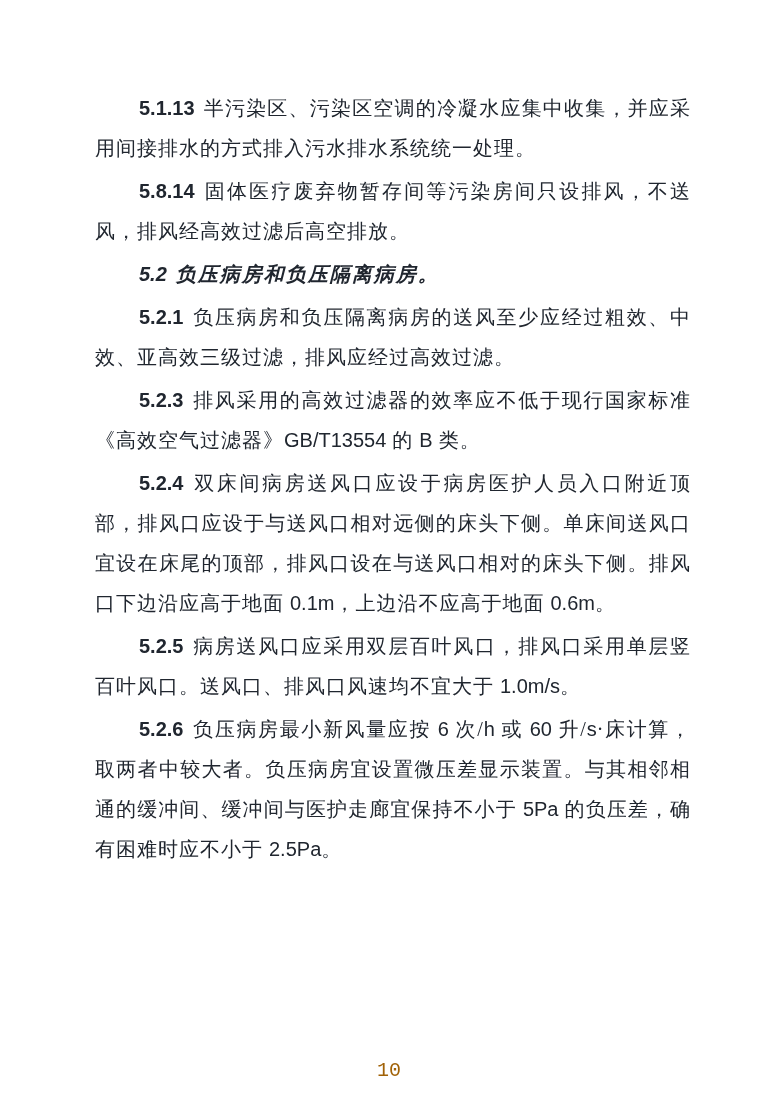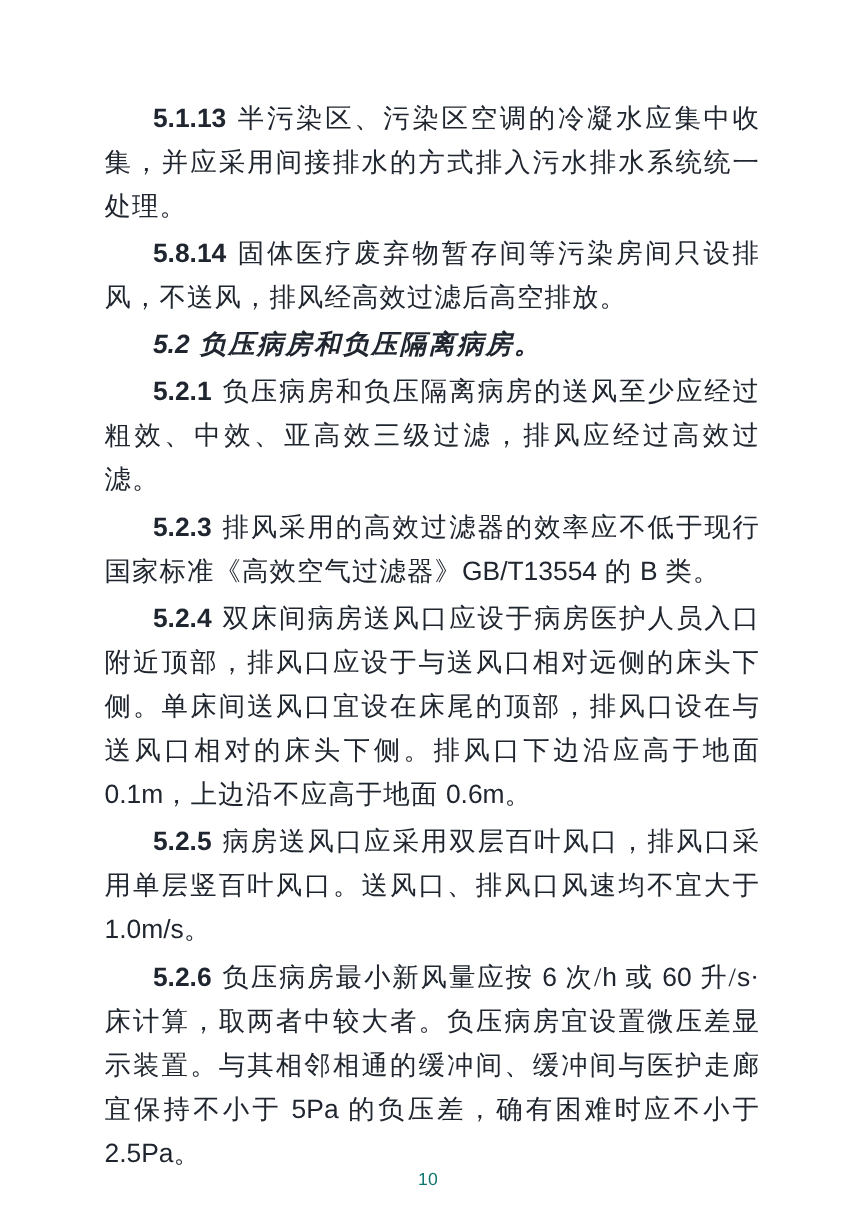--- a/index.html
+++ b/index.html
@@ -17,21 +17,21 @@
     color: #20262f;
   }
   .content {
     position: absolute;
     top: 88px;
     left: 95px;
     width: 596px;
   }
   .para {
     margin: 0 0 3px 0;
-    font-size: 24px;
+    font-size: 20px;
     line-height: 40px;
     letter-spacing: 1px;
     text-align: justify;
     text-align-last: left;
     text-justify: inter-character;
     text-indent: 44px;
   }
   .para.heading {
     font-weight: 700;
     letter-spacing: 2px;
@@ -49,23 +49,23 @@
     letter-spacing: 0;
   }
   .page-footer {
     position: absolute;
     left: 0;
     bottom: 28px;
     width: 100%;
     text-align: center;
   }
   .page-number {
-    font-family: Liberation Sans, sans-serif;
-    font-size: 16px;
-    color: #0f766e;
+    font-family: Liberation Mono, monospace;
+    font-size: 20px;
+    color: #a16207;
   }
 </style>
 </head>
 <body>
 
 <div class="page">
   <main class="content" id="doc-body">
       <p class="para body"><span class="num">5.1.13</span><span class="txt">半污染区、污染区空调的冷凝水应集中收集，并应采用间接排水的方式排入污水排水系统统一处理。</span></p>
       <p class="para body"><span class="num">5.8.14</span><span class="txt">固体医疗废弃物暂存间等污染房间只设排风，不送风，排风经高效过滤后高空排放。</span></p>
       <p class="para heading"><span class="num">5.2</span><span class="txt">负压病房和负压隔离病房。</span></p>

